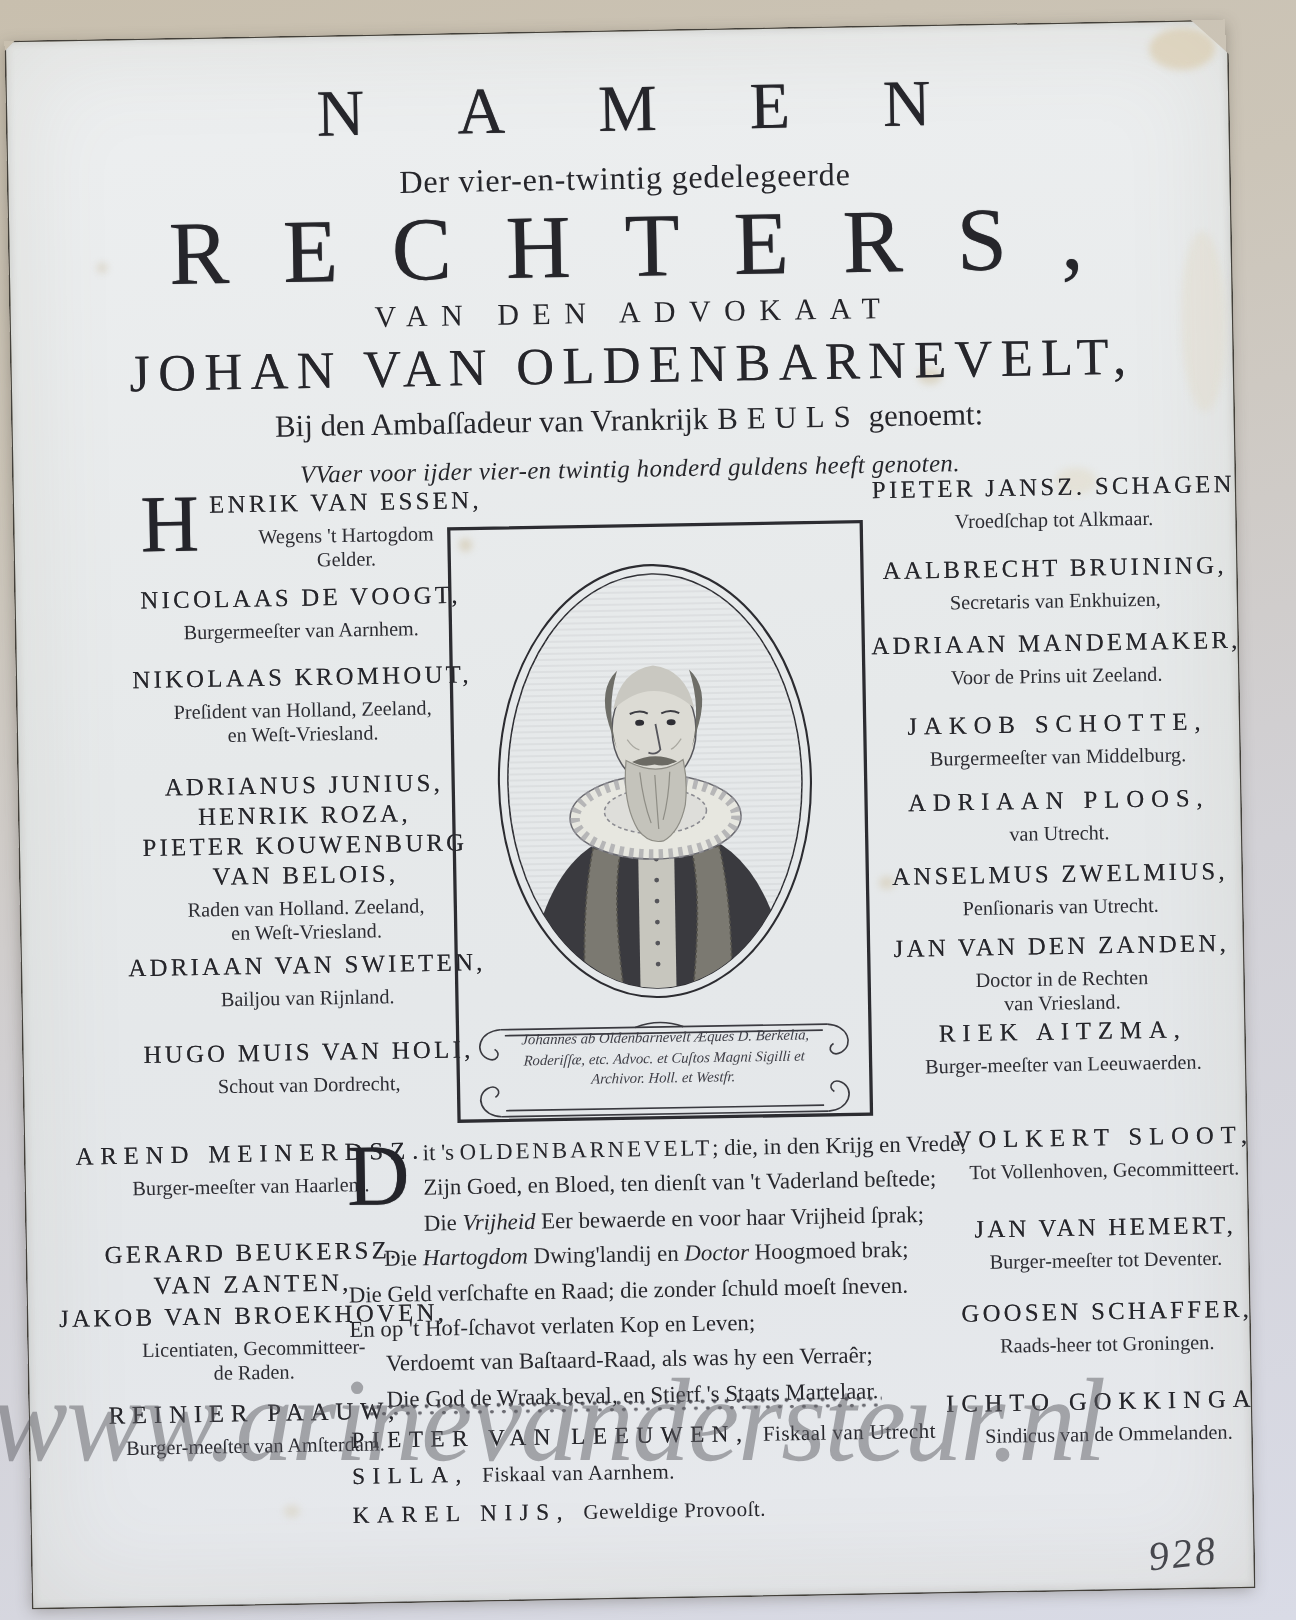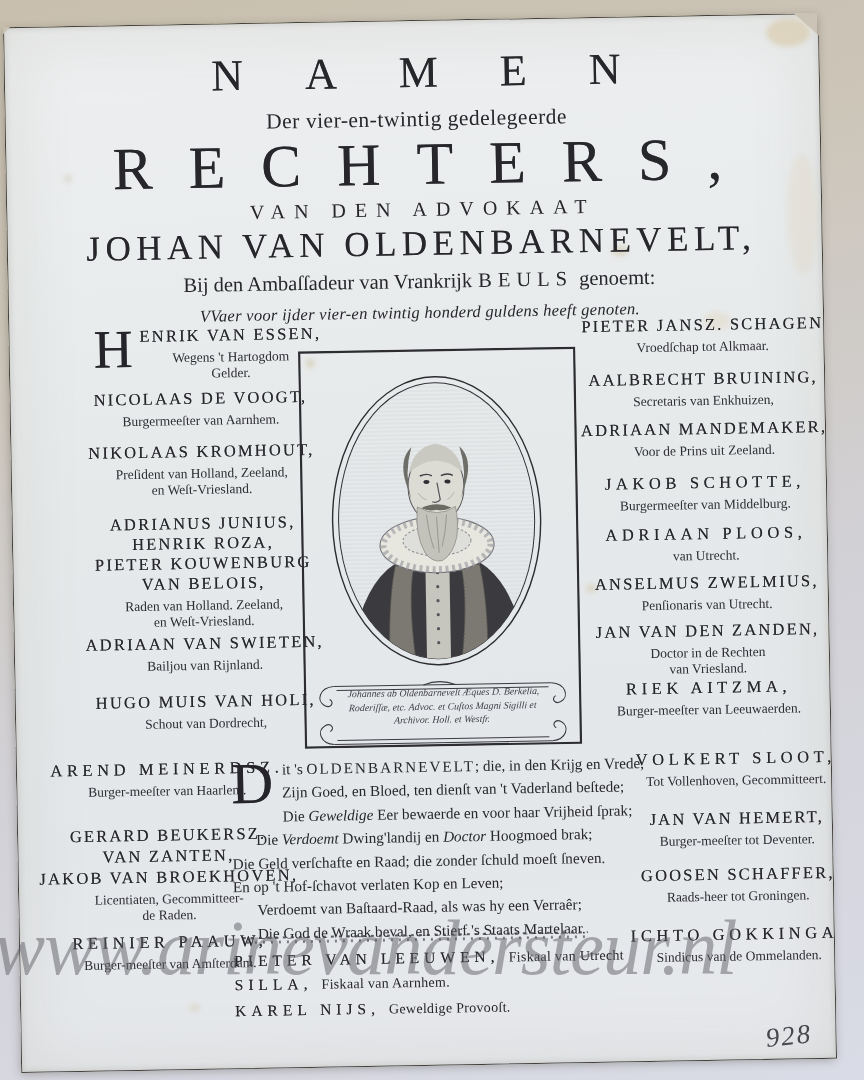--- a/index.html
+++ b/index.html
@@ -268,22 +268,22 @@
         <div>Johannes ab Oldenbarnevelt Æques D. Berkelia,</div>
         <div>Roderiſſæ, etc. Advoc. et Cuſtos Magni Sigilli et</div>
         <div>Archivor. Holl. et Westfr.</div>
       </div>
     </div>
 
     <div class="poem">
       <span class="dropcap dc-d">D</span>
       <div class="pline"><span>it 's </span><span class="pcaps">OLDENBARNEVELT</span><span>; die, in den Krijg en Vrede,</span></div>
       <div class="pline">Zijn Goed, en Bloed, ten dienſt van 't Vaderland beſtede;</div>
-      <div class="pline ind"><span>Die </span><span class="pit">Geweldige</span><span> Eer bewaerde en voor haar Vrijheid ſprak;</span></div>
-      <div class="pline ind"><span>Die </span><span class="pit">Verdoemt</span><span> Dwing'landij en </span><span class="pit">Doctor</span><span> Hoogmoed brak;</span></div>
+      <div class="pline ind"><span>Die </span><span class="pit">Vrijheid</span><span> Eer bewaerde en voor haar Vrijheid ſprak;</span></div>
+      <div class="pline ind"><span>Die </span><span class="pit">Hartogdom</span><span> Dwing'landij en </span><span class="pit">Doctor</span><span> Hoogmoed brak;</span></div>
       <div class="pline">Die Geld verſchafte en Raad; die zonder ſchuld moeſt ſneven.</div>
       <div class="pline">En op 't Hof-ſchavot verlaten Kop en Leven;</div>
       <div class="pline ind">Verdoemt van Baſtaard-Raad, als was hy een Verraêr;</div>
       <div class="pline ind">Die God de Wraak beval, en Stierf 's Staats Martelaar.</div>
     </div>
 
     <div class="ornament"></div>
     <div class="official o0"><span class="oname">PIETER VAN LEEUWEN,</span><span class="orole">Fiskaal van Utrecht</span></div>
     <div class="official o1"><span class="oname">SILLA,</span><span class="orole">Fiskaal van Aarnhem.</span></div>
     <div class="official o2"><span class="oname">KAREL NIJS,</span><span class="orole">Geweldige Provooſt.</span></div>

